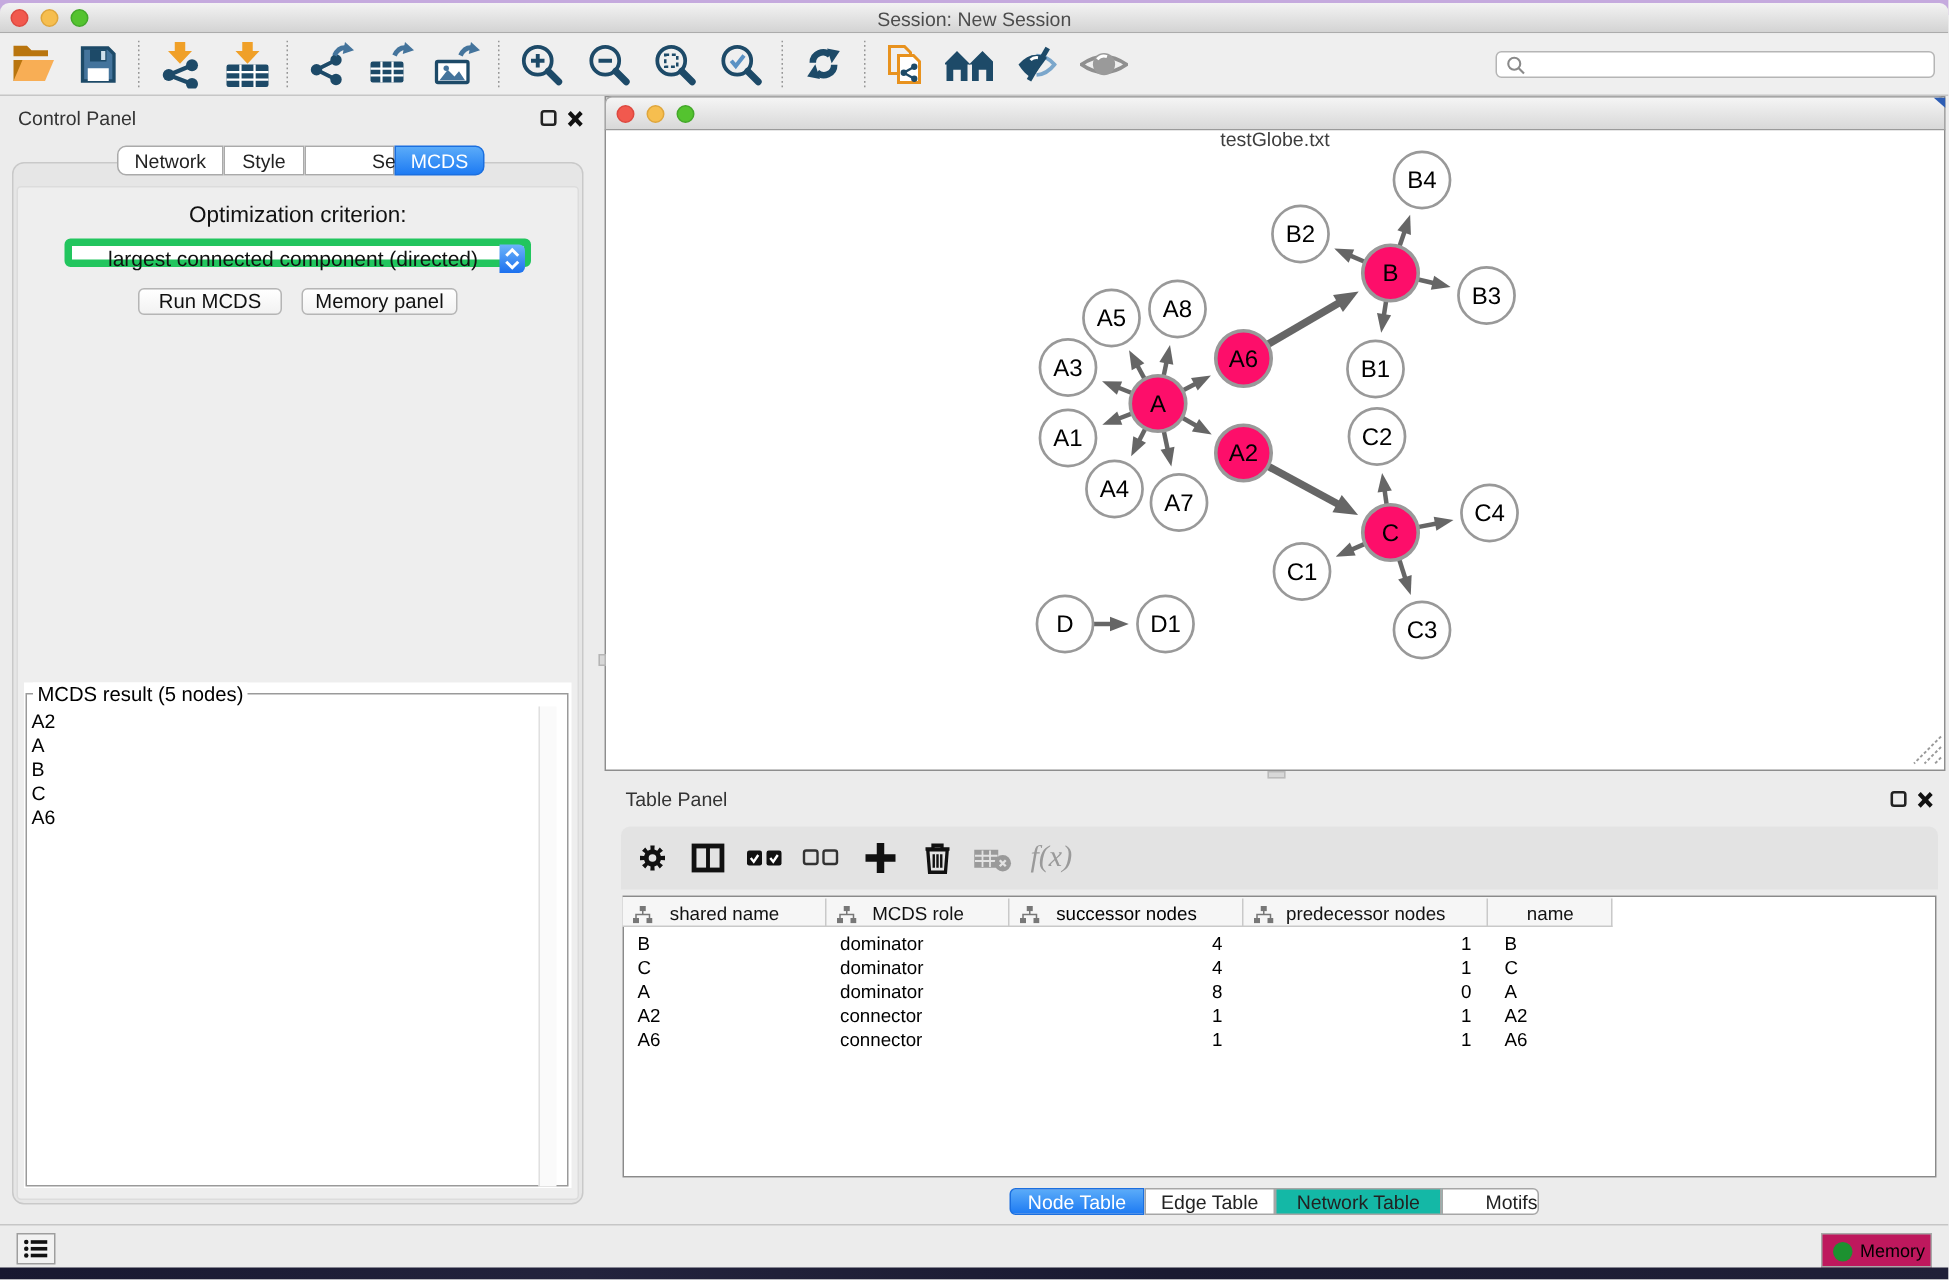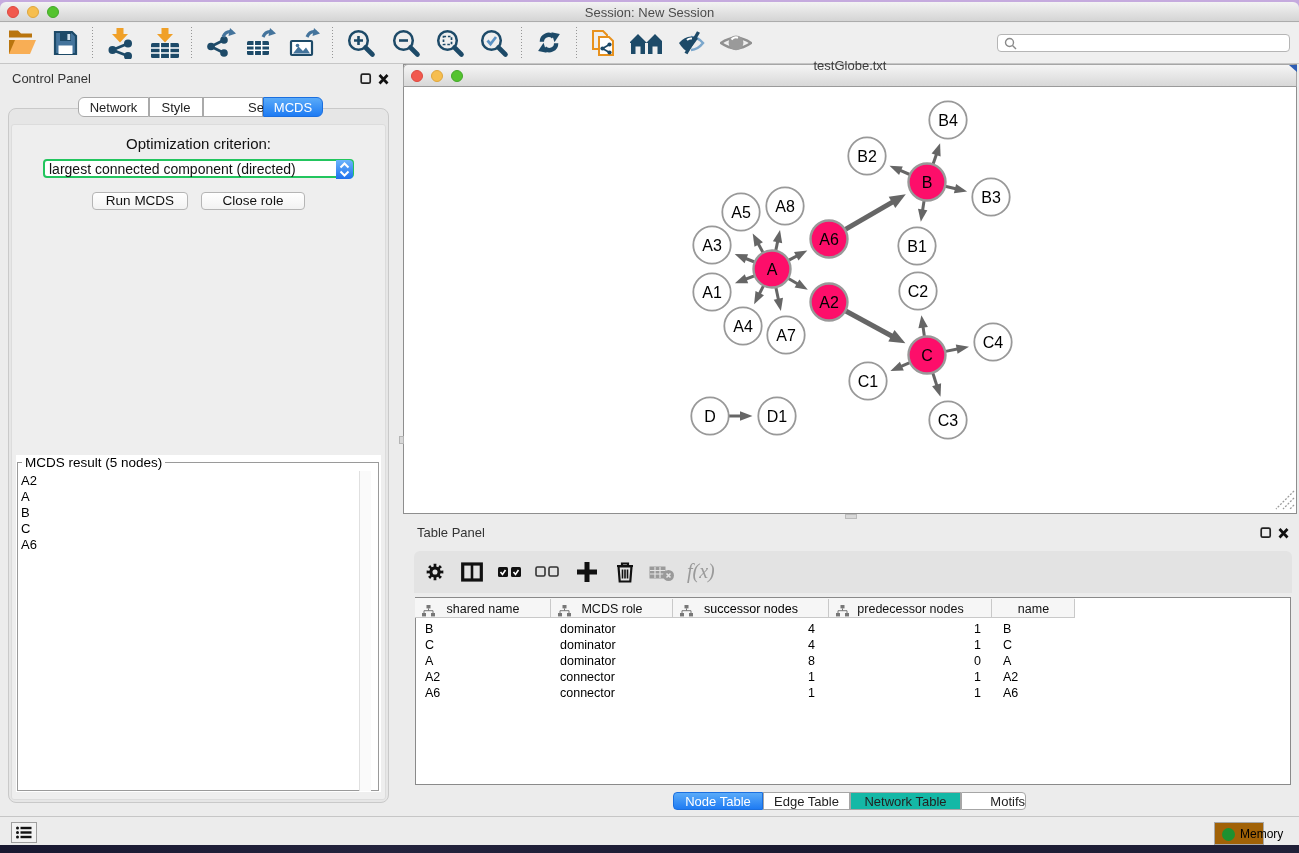--- a/index.html
+++ b/index.html
@@ -15,21 +15,21 @@
 .sep{position:absolute;top:4px;height:33px;width:1px;background-image:linear-gradient(#969696 50%,rgba(0,0,0,0) 0%);background-size:1px 3px}
 .ticon{position:absolute;top:4px}
 .searchbox{left:997px;top:11px;width:293px;height:18px;background:#fff;border:1px solid #b5b5b5;border-radius:4px}
 .winbar{border-radius:5px 5px 0 0;background:linear-gradient(#f5f5f5,#d8d8d8);border:1px solid #a6a6a6;border-bottom:1px solid #9a9a9a}
 .cptitle{left:12px;top:71px;font-size:13px;color:#333}
 .tabs{top:97px;height:20px;font-size:13px;z-index:5}
 .tab{position:absolute;top:0;height:20px;background:#fff;border:1px solid #aaa;color:#222;text-align:center;line-height:19px}
 .tab.sel{background:linear-gradient(#5aabf9,#1e7bf3);color:#fff;border-color:#1b6fdf}
 .cpbody{left:8px;top:108px;width:381px;height:695px;border:1px solid #c9c9c9;border-radius:8px;background:#e6e6e6}
 .cpinner{left:11px;top:124px;width:375px;height:676px;background:#eeeeee;border:1px solid #dcdcdc;border-radius:3px}
-.combo{left:43px;top:159px;width:311px;height:19px;background:#fff;border:2px solid #22c55e;border-radius:4px;font-size:14px;color:#111;line-height:17px;padding-left:4px}
+.combo{left:43px;top:159px;width:311px;height:19px;background:#fff;border:5px solid #22c55e;border-radius:4px;font-size:14px;color:#111;line-height:17px;padding-left:24px}
 .combobtn{right:-1px;top:-1px;width:17px;height:19px;border-radius:0 4px 4px 0;background:linear-gradient(#6cb4fa,#1c70ee)}
 .btn{background:linear-gradient(#ffffff,#f2f2f2);border:1px solid #b5b5b5;border-radius:4px;font-size:13.5px;color:#111;text-align:center;line-height:16px;height:18px;top:192px}
 .fieldset{left:16px;top:455px;width:365px;height:337px;background:#fff}
 .fsborder{left:1px;top:7px;width:362px;height:329px;border:1px solid #9a9a9a}
 .leg{left:22px;top:455px;background:#fff;padding:0 3px;font-size:13.5px;color:#000}
 .mlist{left:21px;top:473px;font-size:13px;color:#000;line-height:16px}
 .scrolltrack{right:7px;top:8px;width:12px;height:320px;background:#fafafa;border-left:1px solid #e0e0e0}
 </style></head><body>
 <div class="abs topline"></div>
 <div class="abs titlebar"></div>
@@ -161,34 +161,34 @@
     <div class="tab" style="left:203px;width:60px;padding-left:44px;">Select</div>
     <div class="tab sel" style="left:263px;width:60px;border-radius:0 6px 6px 0;">MCDS</div>
   </div>
 <div class="abs cpbody"></div>
 <div class="abs cpinner"></div>
 <div class="abs" style="left:0;top:135px;width:397px;text-align:center;font-size:15px;color:#111">Optimization criterion:</div>
 <div class="abs combo">largest connected component (directed)<div class="abs combobtn"><svg width="17" height="19" viewBox="0 0 17 19">
         <path d="M4.5,7.5 L8.5,3.5 L12.5,7.5 M4.5,11.5 L8.5,15.5 L12.5,11.5" stroke="#fff" stroke-width="2" fill="none"></path>
       </svg></div></div>
 <div class="abs btn" style="left:92px;width:96px">Run MCDS</div>
-<div class="abs btn" style="left:201px;width:104px">Close role</div>
+<div class="abs btn" style="left:201px;width:104px">Memory panel</div>
 <div class="abs fieldset">
     <div class="abs fsborder">
       <div class="scrolltrack abs"></div>
     </div>
   </div>
 <div class="abs leg">MCDS result (5 nodes)</div>
 <div class="abs mlist">A2<br>A<br>B<br>C<br>A6</div>
 <div class="abs" style="left:403px;top:64px;width:894px;height:450px;background:#fff;border:1px solid #8e8e8e"></div>
 <div class="abs winbar" style="left:403px;top:64px;width:894px;height:23px"></div>
 <div class="abs tl r" style="left:411px;top:70px"></div>
 <div class="abs tl y" style="left:431px;top:70px"></div>
 <div class="abs tl g" style="left:451px;top:70px"></div>
-<div class="abs" style="left:403px;top:58px;width:894px;text-align:center;font-size:13px;color:#3d3d3d">testGlobe.txt</div>
+<div class="abs" style="left:403px;top:85px;width:894px;text-align:center;font-size:13px;color:#3d3d3d">testGlobe.txt</div>
 <svg class="abs" style="left:1289px;top:65px" width="8" height="7" viewBox="0 0 8 7">
     <path d="M8,0 v7 L0,0 z" fill="#2d5db4"></path>
   </svg>
 <svg class="abs" style="left:1272px;top:489px" width="24" height="24" viewBox="0 0 24 24">
     <path d="M22,2 L4,20 M22,9 L11,20 M22,16 L18,20" stroke="#9a9a9a" stroke-width="1.3" stroke-dasharray="2,1.5" fill="none"></path>
   </svg>
 <div class="abs" style="left:403px;top:87px;width:893px;height:426px;overflow:hidden">
     <svg width="894" height="427" style="position:absolute;left:0;top:0">
       <line x1="360.6" y1="166.6" x2="354.7" y2="155.7" stroke="#666" stroke-width="3.0"></line>
       <polygon points="349.7,146.5 359.9,155.2 351.5,159.8" fill="#666"></polygon>
@@ -404,16 +404,16 @@
       <g fill="#111">
         <circle cx="1.5" cy="2" r="1.5"></circle>
         <circle cx="1.5" cy="6.5" r="1.5"></circle>
         <circle cx="1.5" cy="11" r="1.5"></circle>
         <rect x="4.5" y="0.8" width="11" height="2.4"></rect>
         <rect x="4.5" y="5.3" width="11" height="2.4"></rect>
         <rect x="4.5" y="9.8" width="11" height="2.4"></rect>
       </g>
     </svg>
   </div>
-<div class="abs" style="left:1214px;top:822px;width:50px;height:23px;background:#a16207;border:1px solid #a8a8a8">
+<div class="abs" style="left:1214px;top:822px;width:74px;height:23px;background:#be185d;border:1px solid #a8a8a8">
     <div class="abs" style="left:7px;top:5px;width:13px;height:13px;border-radius:50%;background:#1d9130"></div>
     <div class="abs" style="left:25px;top:4px;font-size:12px;color:#000">Memory</div>
   </div>
 <div class="abs" style="left:0;top:845px;width:1299px;height:8px;background:linear-gradient(90deg,#181830,#23233d 30%,#1a1a31 60%,#202038)"></div>
 </body></html>

